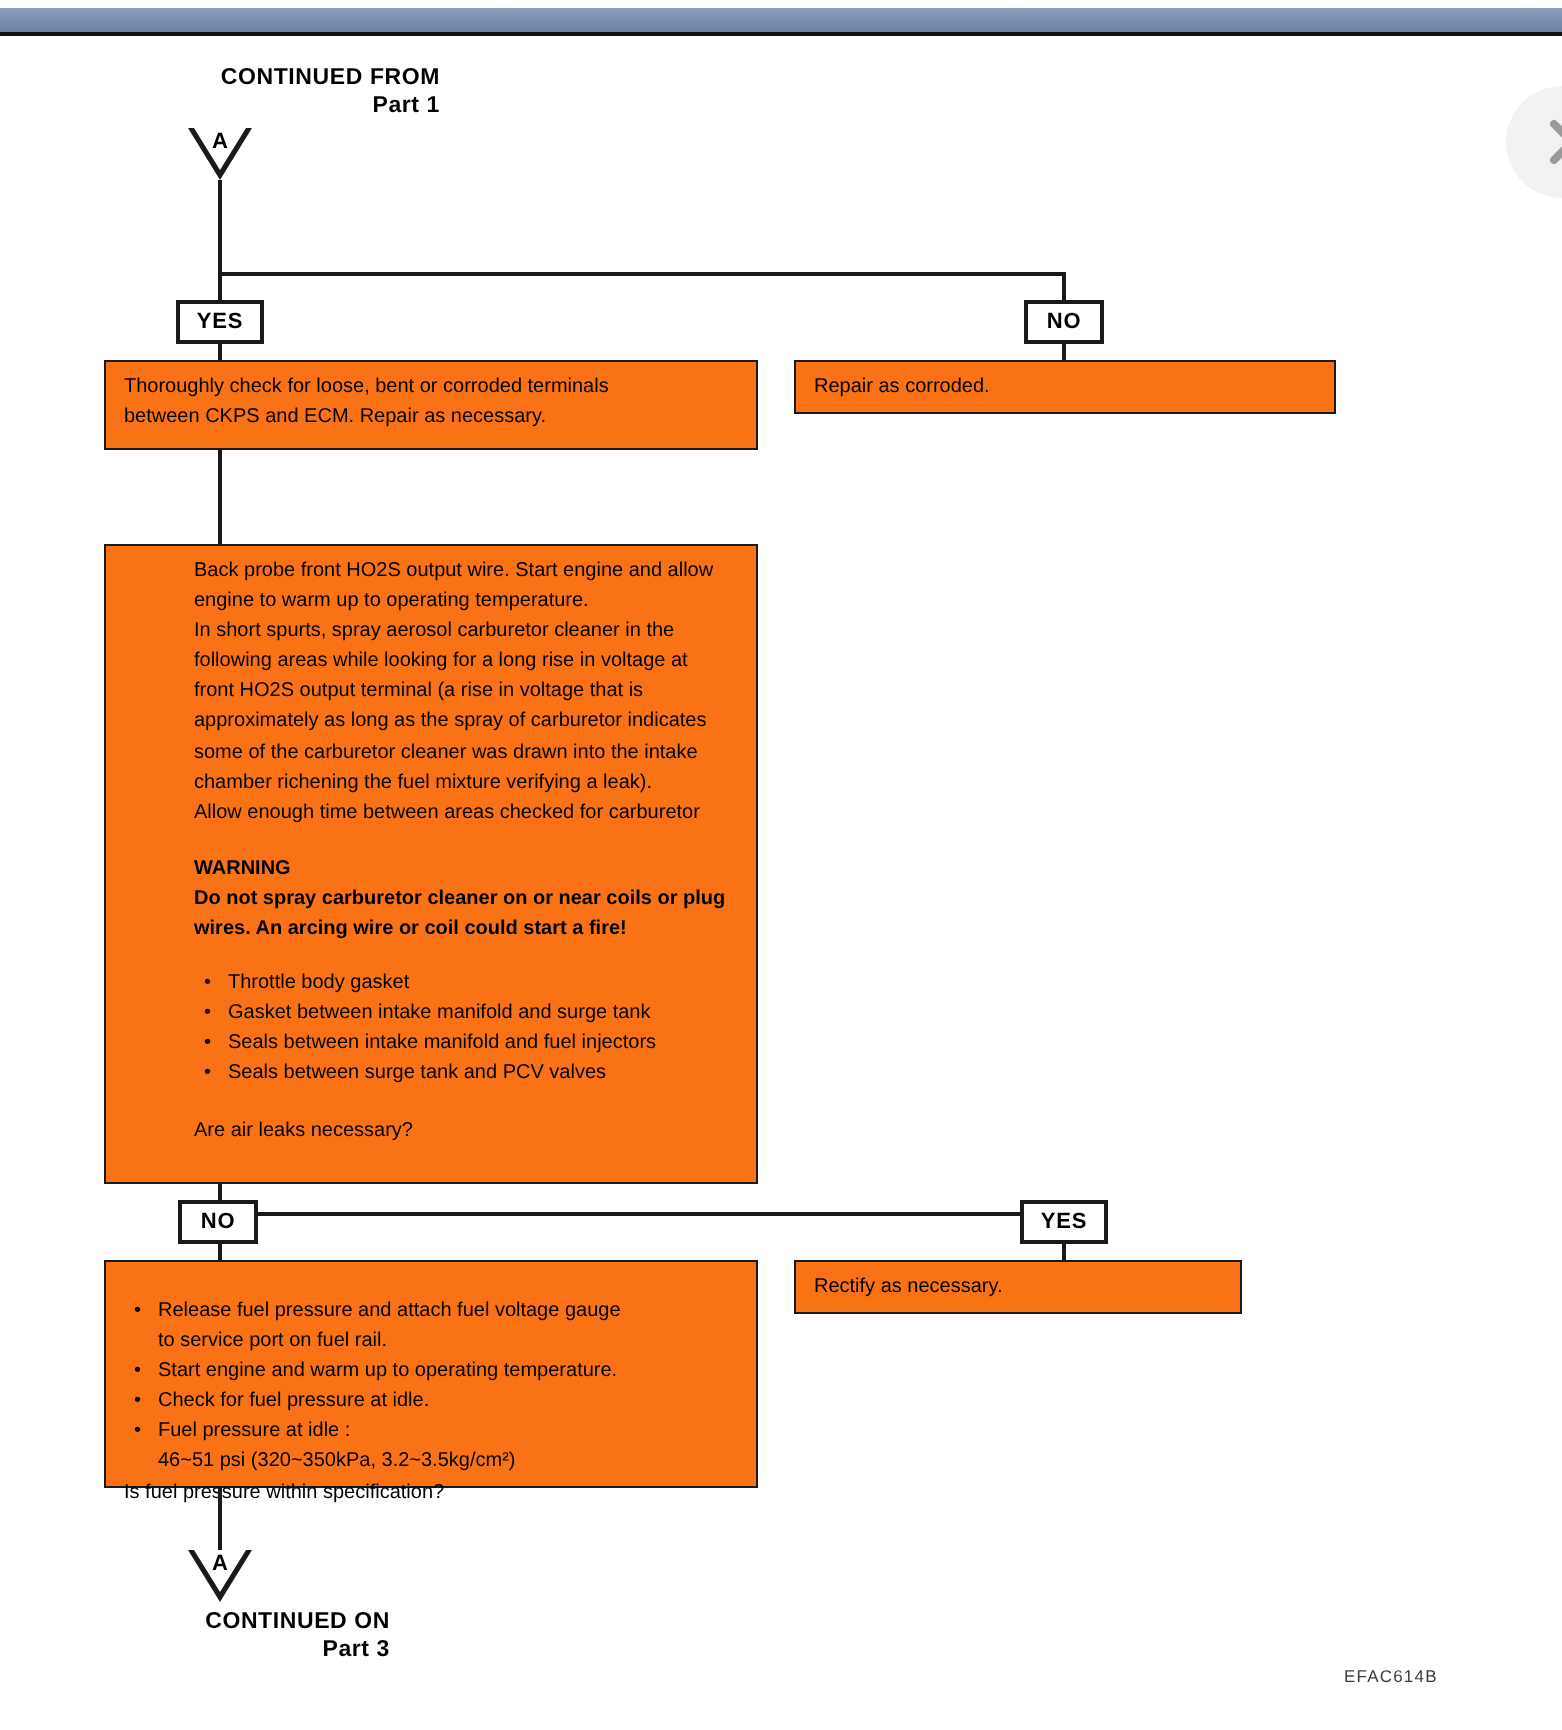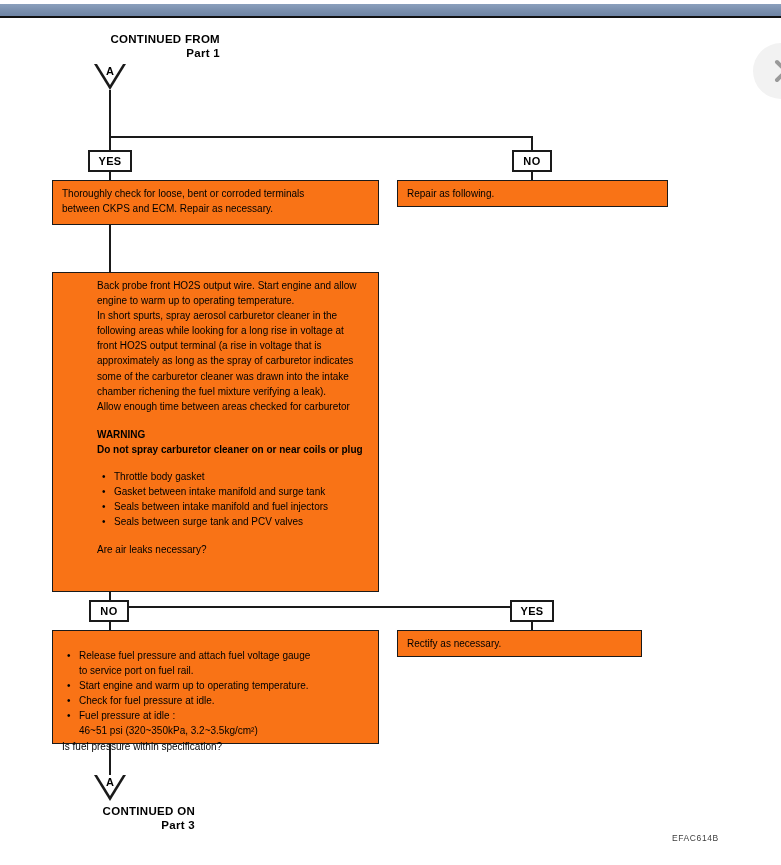--- a/index.html
+++ b/index.html
@@ -184,40 +184,41 @@
 
   <div class="procbox" style="left:52px; top:162px; width:327px; height:45px;">
     <div class="pad">
       <p>Thoroughly check for loose, bent or corroded terminals</p>
       <p>between CKPS and ECM. Repair as necessary.</p>
     </div>
   </div>
 
   <div class="procbox" style="left:397px; top:162px; width:271px; height:27px;">
     <div class="pad">
-      <p>Repair as following.</p>
+      <p>Repair as corroded.</p>
     </div>
   </div>
 
   <div class="vline" style="left:109px; top:207px; height:47px;"></div>
 
   <div class="procbox" style="left:52px; top:254px; width:327px; height:320px;padding-left:35px;">
     <div class="pad">
       <p>Back probe front HO2S output wire. Start engine and allow</p>
       <p>engine to warm up to operating temperature.</p>
       <p>In short spurts, spray aerosol carburetor cleaner in the</p>
       <p>following areas while looking for a long rise in voltage at</p>
       <p>front HO2S output terminal (a rise in voltage that is</p>
       <p>approximately as long as the spray of carburetor indicates</p>
       <p>some of the carburetor cleaner was drawn into the intake</p>
       <p>chamber richening the fuel mixture verifying a leak).</p>
       <p>Allow enough time between areas checked for carburetor</p>
 
       <p class="warn-head">WARNING</p>
       <p class="warn-body">Do not spray carburetor cleaner on or near coils or plug</p>
+      <p class="warn-body">wires. An arcing wire or coil could start a fire!</p>
 
       <ul>
         <li>Throttle body gasket</li>
         <li>Gasket between intake manifold and surge tank</li>
         <li>Seals between intake manifold and fuel injectors</li>
         <li>Seals between surge tank and PCV valves</li>
       </ul>
 
       <p class="tail-q">Are air leaks necessary?</p>
     </div>
@@ -250,21 +251,21 @@
         <li>Check for fuel pressure at idle.</li>
         <li>
           <span>Fuel pressure at idle :</span><br>
           <span class="sub-line">46~51 psi (320~350kPa, 3.2~3.5kg/cm²)</span>
         </li>
       </ul>
       <p style="margin-top:0;">Is fuel pressure within specification?</p>
     </div>
   </div>
 
-  <div class="procbox" style="left:397px; top:612px; width:245px; height:27px;">
+  <div class="procbox" style="left:397px; top:612px; width:224px; height:27px;">
     <div class="pad">
       <p>Rectify as necessary.</p>
     </div>
   </div>
 
   <div class="vline" style="left:109px; top:726px; height:32px;"></div>
 
   <div class="tri-wrap" style="left:94px; top:757px;">
     <div class="tri"></div>
     <div class="tri-inner"></div>

